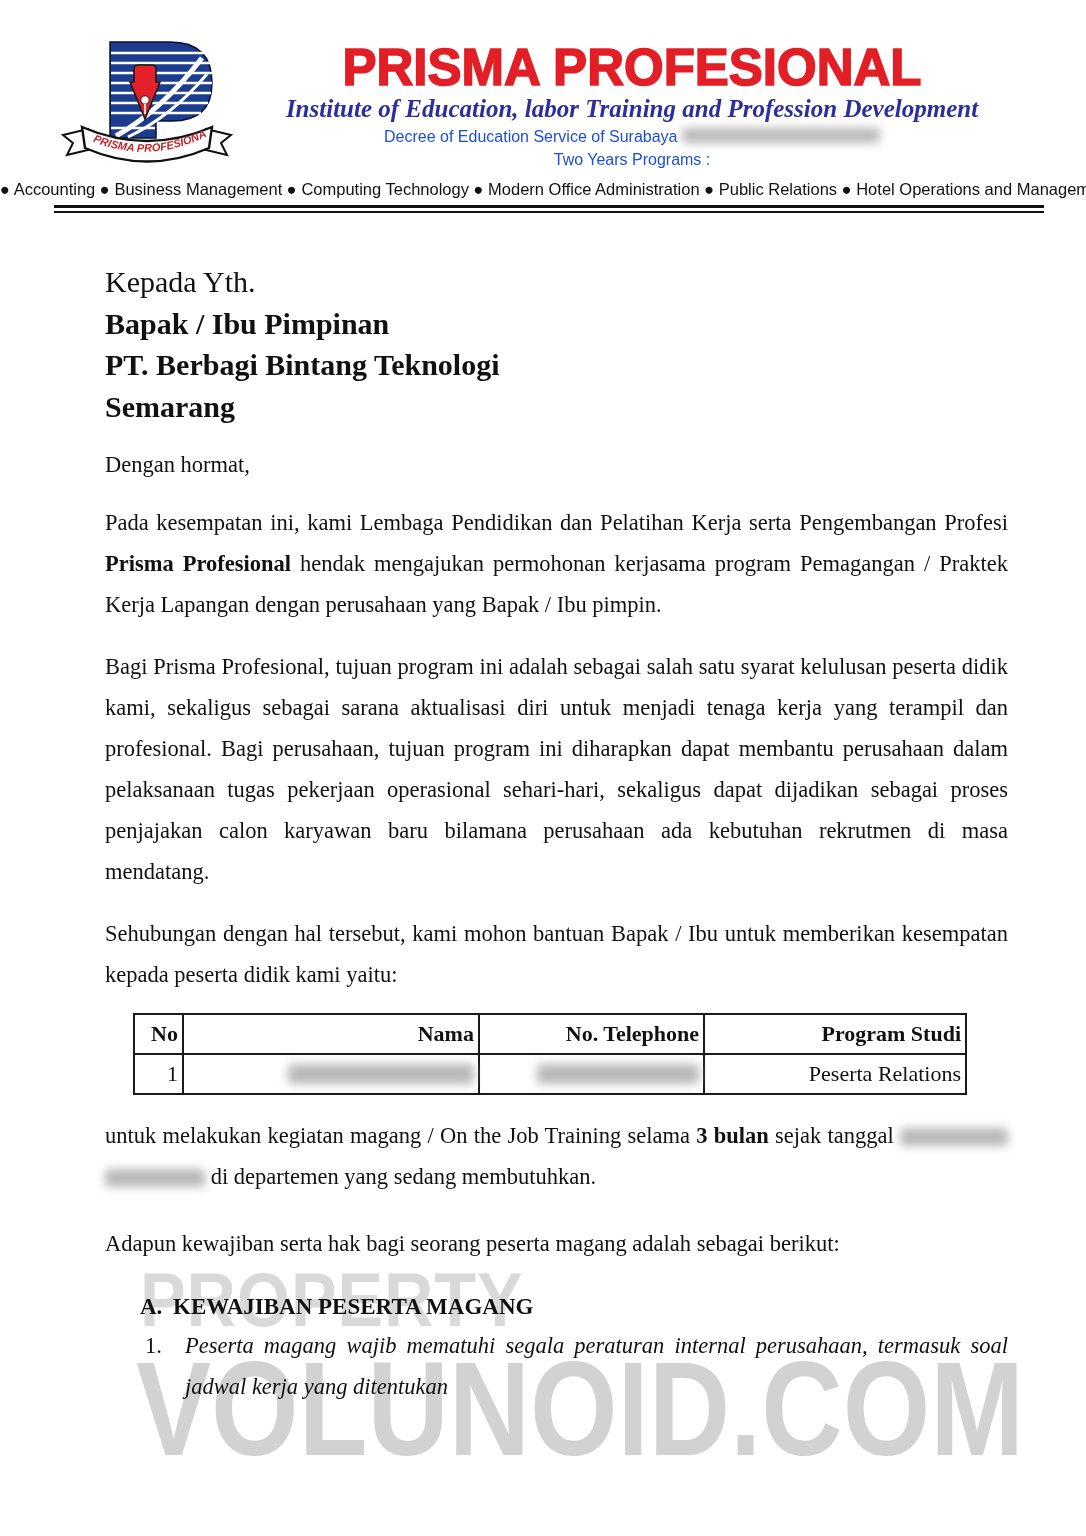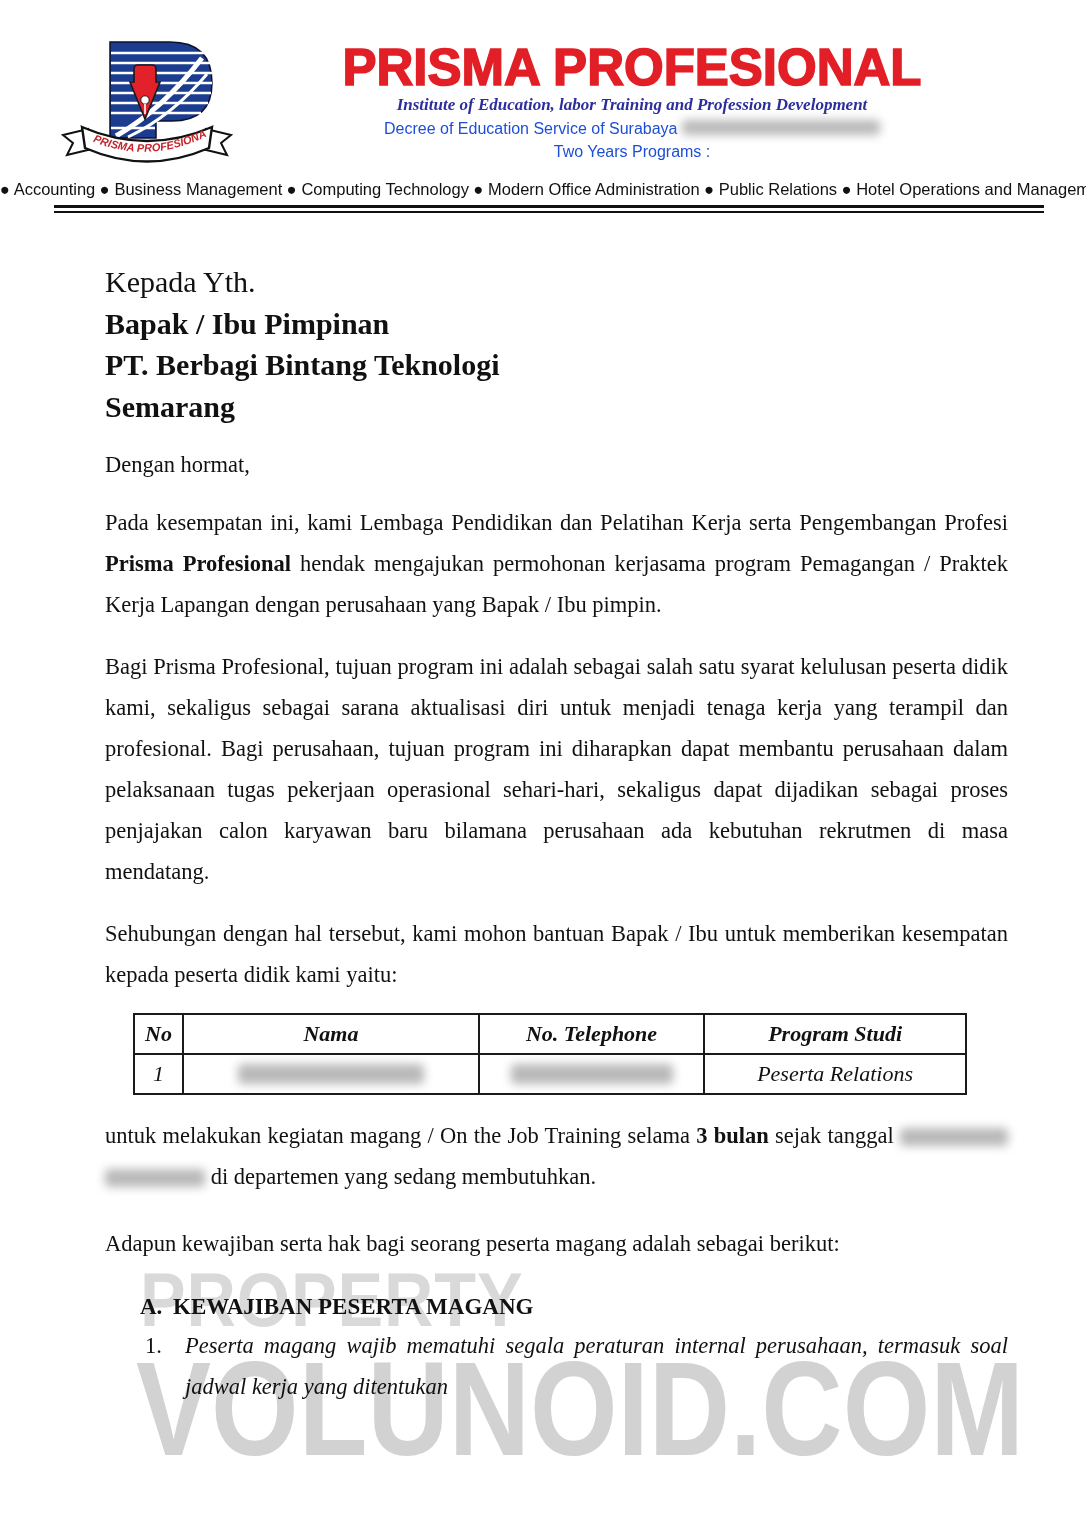--- a/index.html
+++ b/index.html
@@ -50,21 +50,21 @@
     letter-spacing: 0px;
     color: #e21f26;
     -webkit-text-stroke: 1.6px #e21f26;
     line-height: 1.0;
     margin-top: 6px;
   }
   .org-subtitle {
     font-family: "Liberation Serif", serif;
     font-style: italic;
     font-weight: bold;
-    font-size: 17px;
+    font-size: 25px;
     color: #2b2e9b;
     margin-top: 2px;
   }
   .decree-line, .programs-label {
     font-family: "Liberation Sans", sans-serif;
     font-size: 16px;
     color: #1d4ed8;
     margin-top: 5px;
   }
   .programs-line {
@@ -116,24 +116,23 @@
 
   
   table.students {
     border-collapse: collapse;
     margin: 18px 0 0 133px;
     width: 834px;
     font-size: 22px;
   }
   table.students th, table.students td {
     border: 2px solid #1a1a1a;
-    text-align: center;
+    text-align: right;
     height: 40px;
     padding: 0 4px;
-    font-style: italic;
   }
   table.students th { font-weight: bold; }
   .col-no { width: 50px; }
   .col-nama { width: 305px; }
   .col-phone { width: 230px; }
   .col-program { width: 277px; }
 
   
   .section-heading {
     margin: 30px 78px 0 140px;

